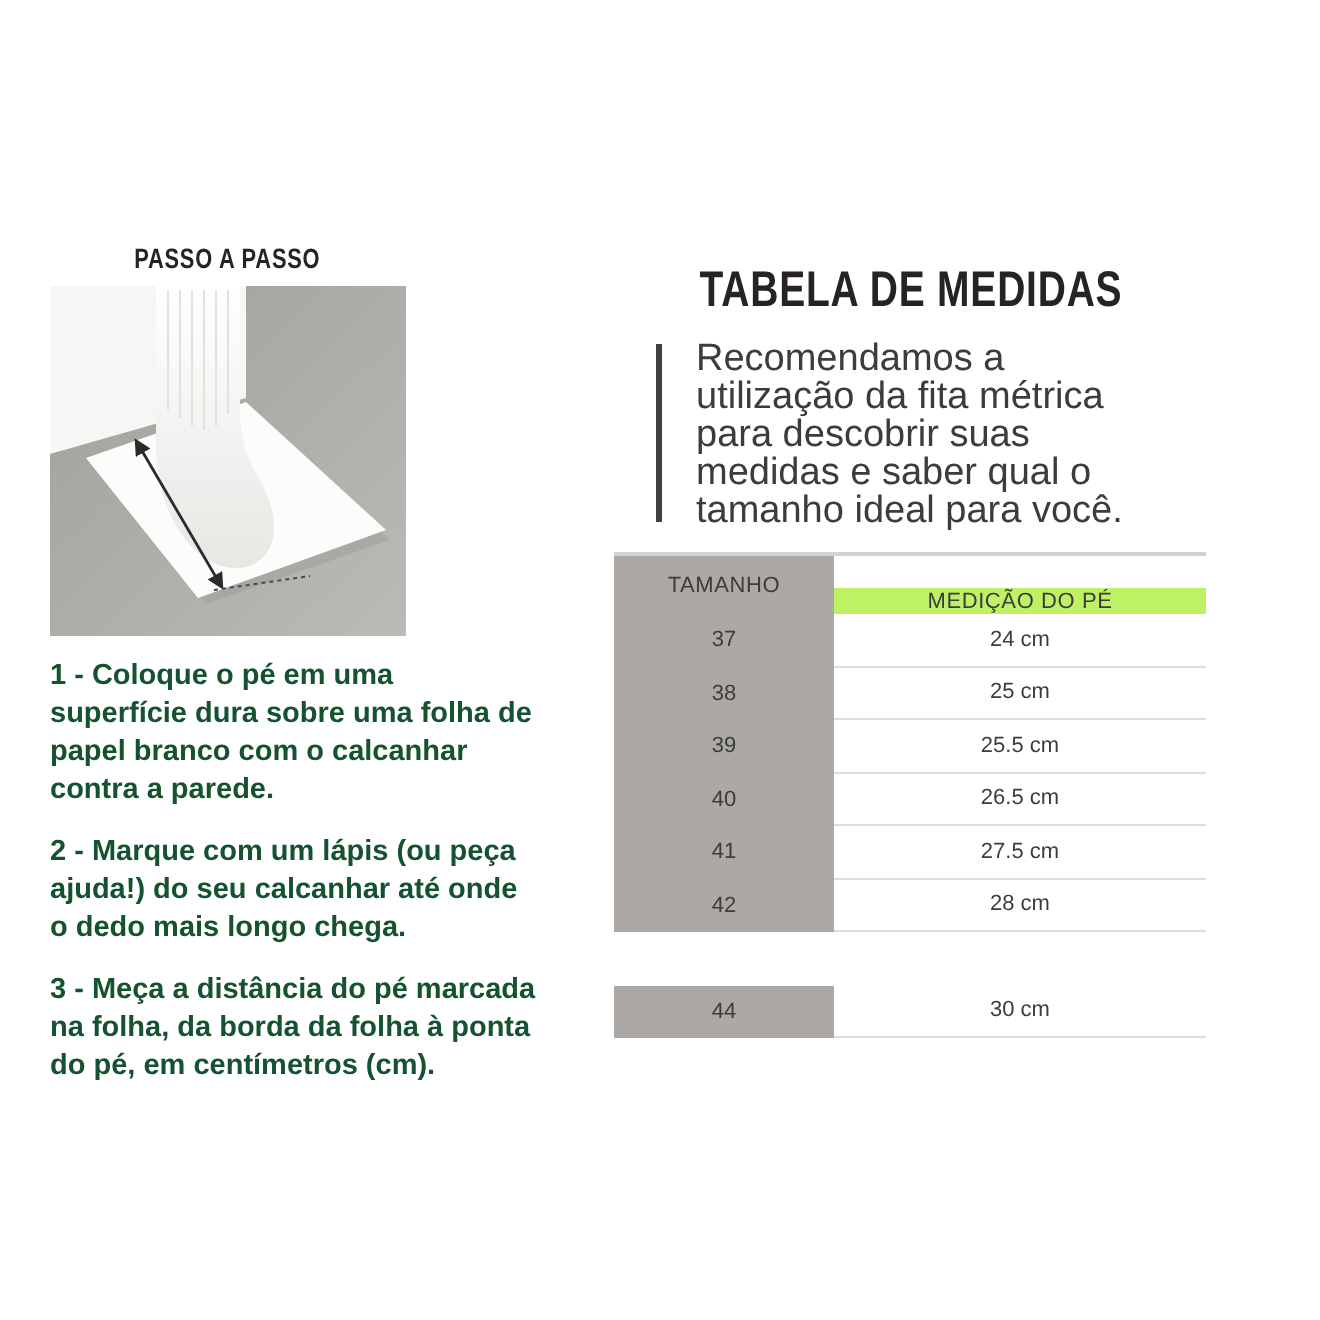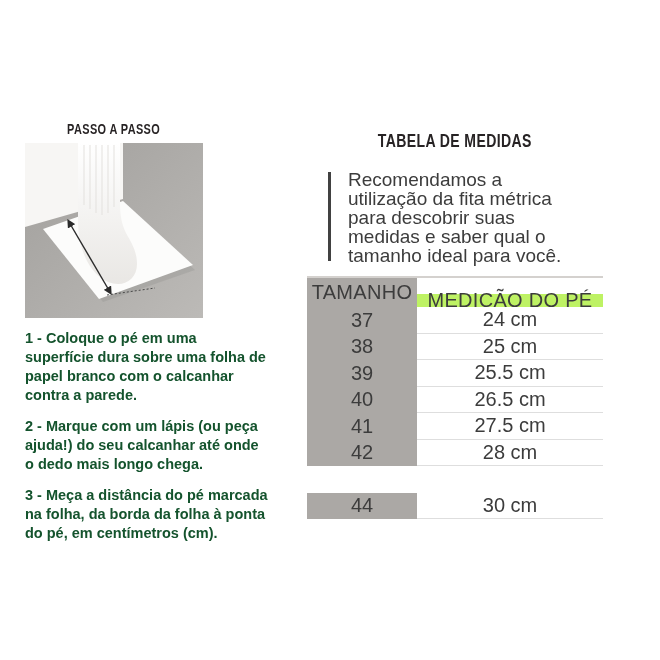--- a/index.html
+++ b/index.html
@@ -5,36 +5,36 @@
   * { margin:0; padding:0; box-sizing:border-box; }
   html,body { width:660px; height:660px; background:#ffffff;
               font-family:"Liberation Sans", sans-serif; color:#3f3f3f;
               overflow:hidden; position:relative; }
   .abs { position:absolute; }
 
   
   .heading { text-align:center; color:#272324; font-weight:700; white-space:nowrap; }
   .heading .squeeze { display:inline-block; transform:scaleX(0.78); transform-origin:center; letter-spacing:.5px; }
   #passo-title   { left:25px;  top:121px; width:178px; font-size:14px; }
-  #tabela-title  { left:307px; top:131px; width:296px; font-size:18px; }
+  #tabela-title  { left:307px; top:131px; width:296px; font-size:25px; }
 
   
   #photo { left:25px; top:143px; width:178px; height:175px; overflow:hidden; }
 
   
   #steps { left:25px; top:329px; width:244px; font-size:14.5px; line-height:19px; color:#14532d;font-weight:bold; }
   #steps p + p { margin-top:12px; }
 
   
   #intro-quote { left:328px; top:170px; width:268px; display:flex; }
   #quote-bar   { width:3px; background:#414141; margin:2px 0 4px 0; flex:0 0 3px; }
   #intro-text  { margin-left:17px; font-size:19px; line-height:19px; color:#3c3c3c; width:232px; }
 
   
-  #size-table { left:307px; top:276px; width:296px; border-top:2px solid #d4d1ce; font-size:20px; color:#3c3c3c; }
+  #size-table { left:307px; top:276px; width:296px; border-top:2px solid #d4d1ce; font-size:11px; color:#3c3c3c; }
   .trow { display:flex; height:26.5px; }
   .trow.theader { height:29px; letter-spacing:.3px; }
   .cell-size    { width:110px; flex:0 0 110px; background:#aba8a5; display:flex; align-items:center; justify-content:center; }
   .cell-measure { flex:1; background:#ffffff; border-bottom:1px solid #dedede; display:flex; align-items:center; justify-content:center; }
   .trow.theader .cell-measure { background:#bef264; border-bottom:none;margin-top:16px; }
 </style>
 </head>
 <body>
 
 <div class="abs heading" id="passo-title">

